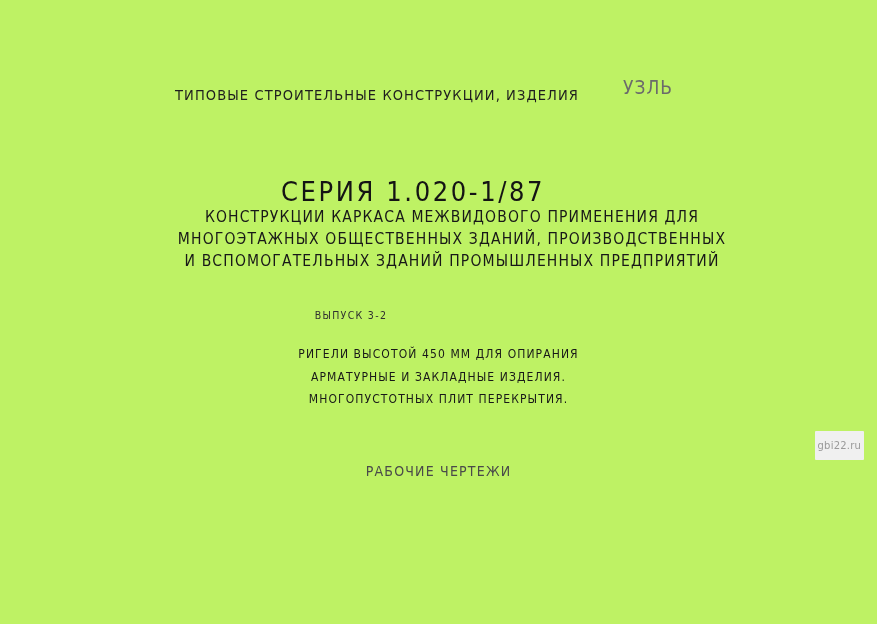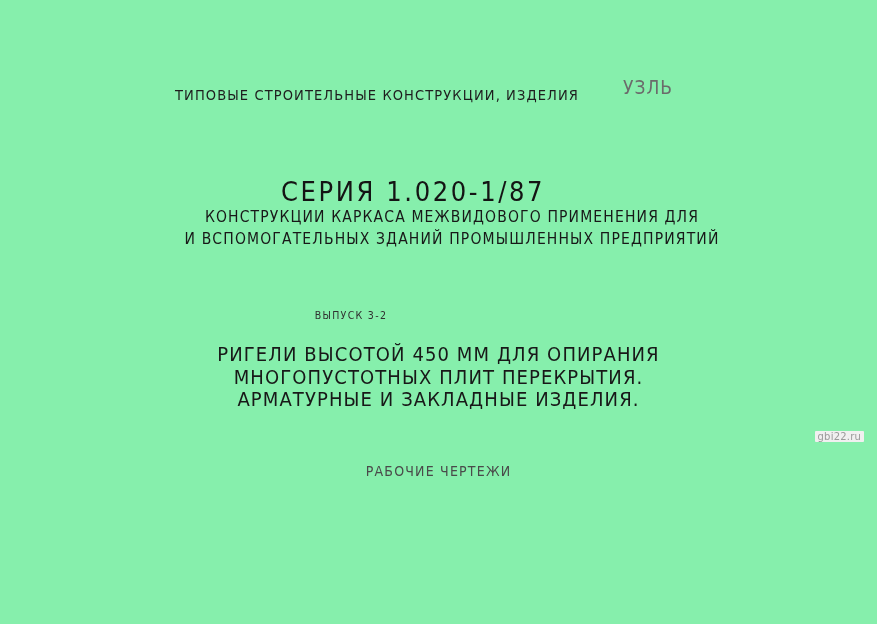--- a/index.html
+++ b/index.html
@@ -15,21 +15,21 @@
     position: relative;
     overflow: hidden;
   }
 
   .page {
     position: absolute;
     left: 0;
     top: 0;
     width: 877px;
     height: 624px;
-    background: #86efac;
+    background: #bef264;
   }
 
   
   .tl {
     position: absolute;
     white-space: nowrap;
     text-transform: uppercase;
     font-family: "DejaVu Sans", sans-serif;
     font-stretch: condensed;
     color: #222222;
@@ -96,21 +96,21 @@
   
   .subdesc {
     position: absolute;
     left: 0;
     top: 343px;
     width: 877px;
     text-align: center;
     text-transform: uppercase;
     font-family: "DejaVu Sans", sans-serif;
     font-stretch: condensed;
-    font-size: 20px;
+    font-size: 12px;
     line-height: 22.5px;
     letter-spacing: 1.1px;
     color: #181818;
   }
   .subdesc div { white-space: nowrap; }
 
   
   .working {
     position: absolute;
     left: 0;
@@ -128,44 +128,45 @@
   
   .watermark {
     position: absolute;
     right: 13px;
     top: 431px;
     font-family: "DejaVu Sans", sans-serif;
     font-size: 10px;
     letter-spacing: 0.2px;
     color: #9a9a9a;
     background: #f0f0f0;
-    padding: 0 3px;
+    padding: 9px 3px;
     border-radius: 1px;
   }
 </style>
 </head>
 <body>
 
 <div class="page">
 
   <div class="tl header-line">Типовые строительные конструкции, изделия</div>
   <div class="tl header-note">узль</div>
 
   <div class="tl series">СЕРИЯ 1.020-1/87</div>
 
   <div class="desc">
     <div>Конструкции каркаса межвидового применения для</div>
+    <div>многоэтажных общественных зданий, производственных</div>
     <div>и вспомогательных зданий промышленных предприятий</div>
   </div>
 
   <div class="issue">Выпуск 3-2</div>
 
   <div class="subdesc">
     <div>Ригели высотой 450 мм для опирания</div>
+    <div>Арматурные и закладные изделия.</div>
     <div>многопустотных плит перекрытия.</div>
-    <div>Арматурные и закладные изделия.</div>
   </div>
 
   <div class="working">Рабочие чертежи</div>
 
   <div class="watermark">gbi22.ru</div>
 
 </div>
 
 </body></html>

